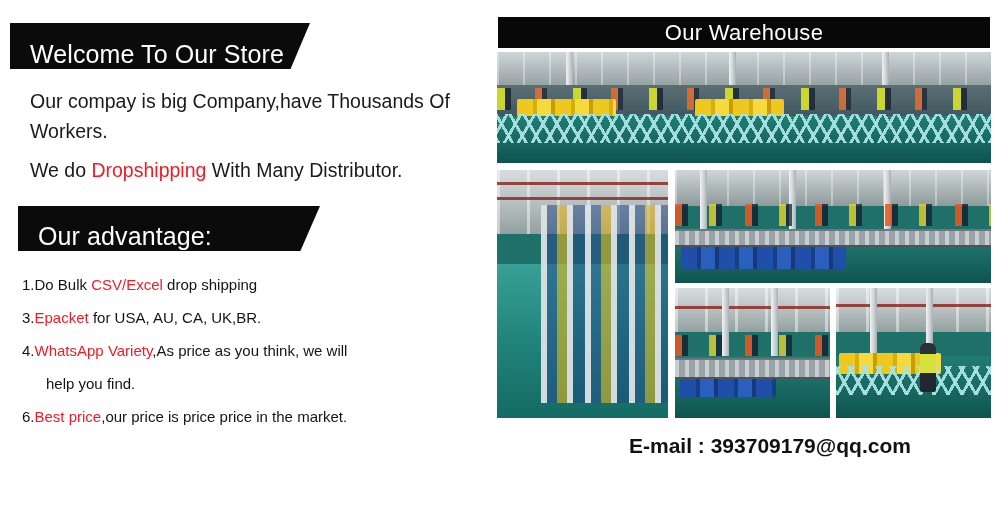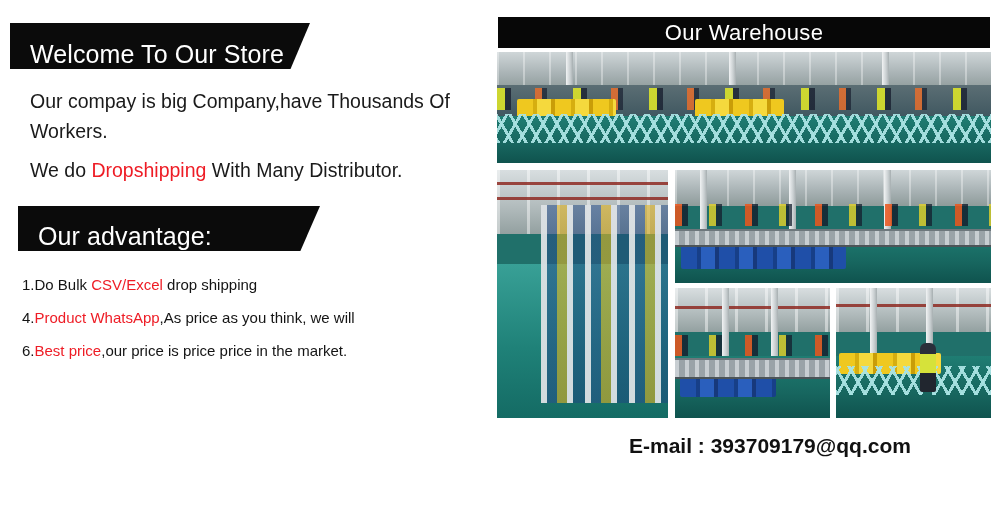--- a/index.html
+++ b/index.html
@@ -245,23 +245,27 @@
       <span class="banner-text">Our advantage:</span>
     </div>
 
     <div id="advantage-list">
 
       <div class="adv-item">
         <span class="adv-num">1.</span><span>Do Bulk </span><span class="red">CSV/Excel</span><span> drop shipping</span>
       </div>
 
 
-
       <div class="adv-item">
-        <span class="adv-num">4.</span><span class="red">Product WhatsApp</span><span>,As price as you think, we will</span>
+        <span class="adv-num">3.</span><span class="red">Epacket</span><span> for USA, AU, CA, UK,BR.</span>
+      </div>
+
+      <div class="adv-item">
+        <span class="adv-num">4.</span><span class="red">WhatsApp Variety</span><span>,As price as you think, we will</span>
+        <span class="adv-sub">help you find.</span>
       </div>
 
 
       <div class="adv-item">
         <span class="adv-num">6.</span><span class="red">Best price</span><span>,our price is price price in the market.</span>
       </div>
 
     </div>
   </div>
 

